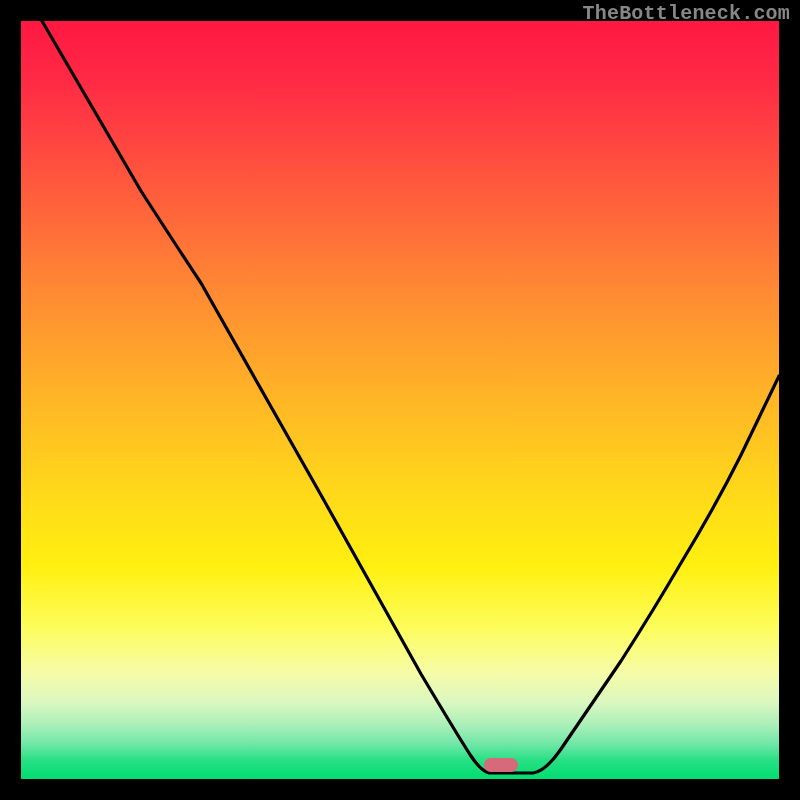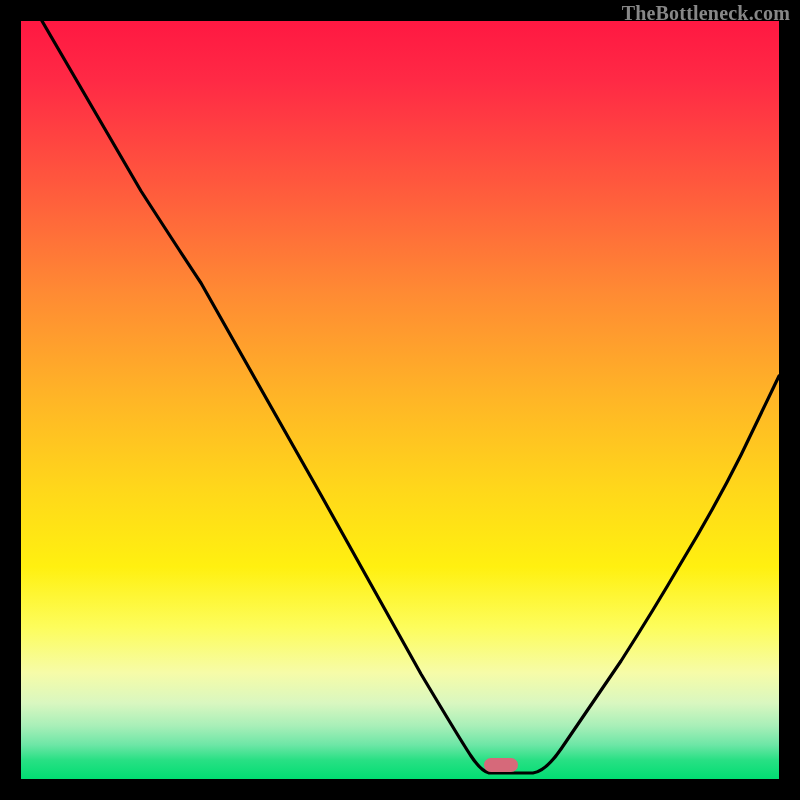--- a/index.html
+++ b/index.html
@@ -52,21 +52,21 @@
     position: absolute;
     width: 34px;
     height: 14px;
     border-radius: 7px;
     background: #d6697a;
   }
   .watermark {
     position: absolute;
     top: 2px;
     right: 10px;
-    font-family: Liberation Serif, serif;
+    font-family: Liberation Mono, monospace;
     font-size: 20px;
     font-weight: bold;
     color: #878787;
     letter-spacing: 0.2px;
   }
 </style>
 </head>
 <body>
 
 <div class="frame">

